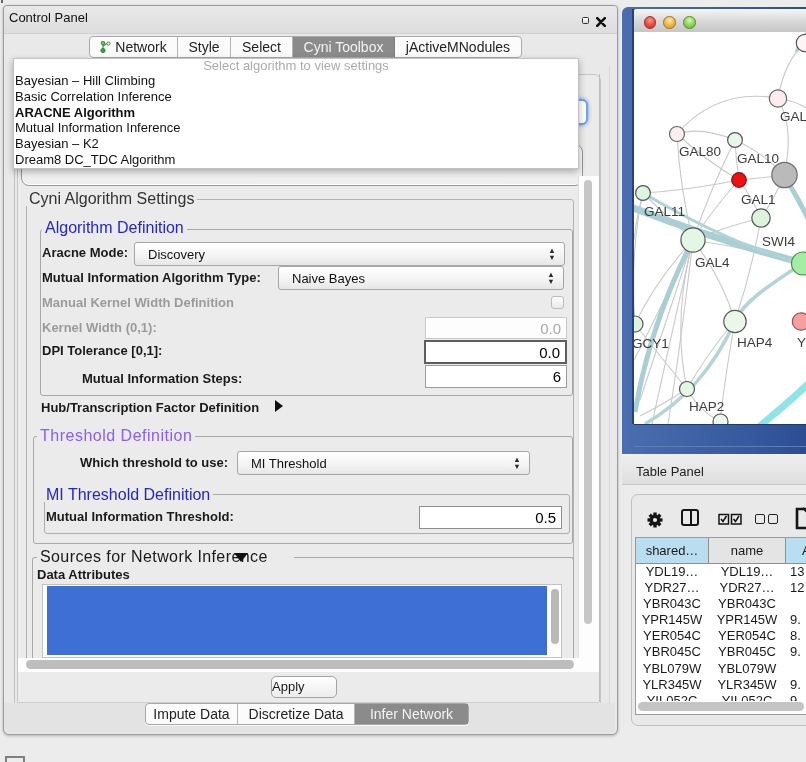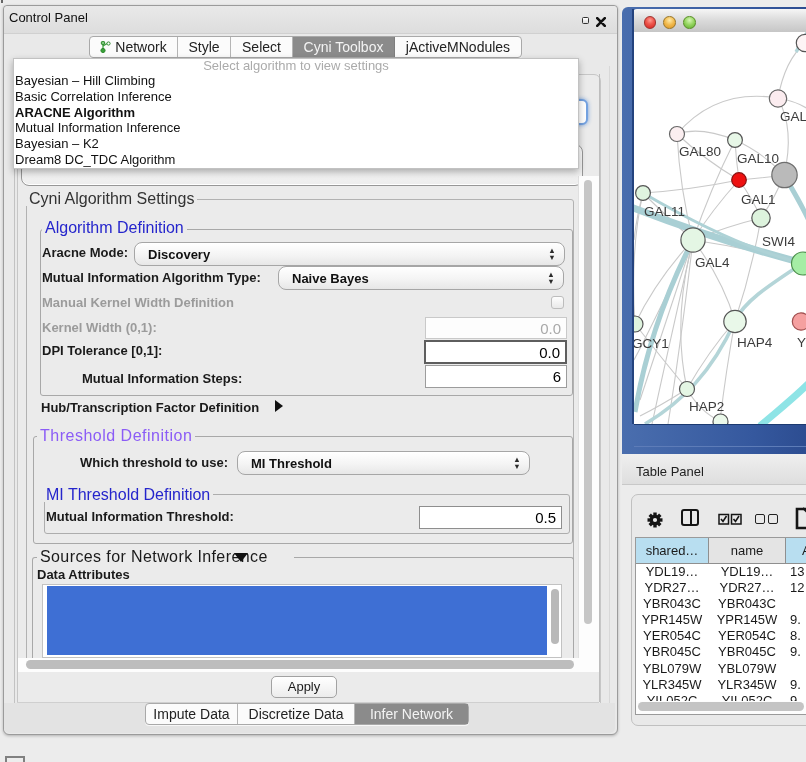--- a/index.html
+++ b/index.html
@@ -1,23 +1,23 @@
 <!DOCTYPE html>
 <html><head>
 <meta charset="utf-8">
 <style>
   html,body{margin:0;padding:0;}
   body{width:806px;height:762px;background:#ececec;position:relative;overflow:hidden;
        font-family:"Liberation Sans",sans-serif;font-size:13px;color:#1a1a1a;}
   .abs{position:absolute;}
   .b{font-weight:bold;}
   .gray{color:#9b9b9b;}
-  .combo{position:absolute;border:1px solid #a6a6a6;border-radius:8px;
+  .combo{position:absolute;border:1px solid #a6a6a6;border-radius:3px;
      background:linear-gradient(180deg,#ffffff 0%,#f4f4f4 55%,#e7e7e7 100%);
-     box-shadow:inset 0 1px 0 #fff;font-weight:bold;}
+     box-shadow:inset 0 1px 0 #fff;}
   .combo .ctext{position:absolute;left:13px;top:4px;font-size:13px;color:#111;}
   .arrows{position:absolute;right:7px;top:4px;width:10px;font-size:7.5px;line-height:7px;
      color:#2a2a2a;text-align:center;}
   .arrows div{height:7px;}
   .fld{position:absolute;background:#fff;font-size:15px;color:#000;text-align:right;}
   .fld span{position:absolute;right:5px;top:2px;}
   .seg{position:absolute;height:20px;background:#fbfbfb;border:1px solid #a9a9a9;border-radius:4px;
       display:flex;align-items:stretch;box-shadow:0 1px 0 rgba(255,255,255,.7);}
   .seg .s{display:flex;align-items:center;justify-content:center;font-size:14px;color:#222;
       border-right:1px solid #b5b5b5;}
@@ -148,21 +148,21 @@
   <div class="abs b" style="left:33px;top:561px;">Data Attributes</div>
 
   <div class="abs" style="left:38px;top:578px;width:518px;height:72px;background:#fff;border:1px solid #c2c2c2;"></div>
   <div class="abs" style="left:43px;top:580px;width:500px;height:69px;background:#3e6fd4;"></div>
   <div class="abs" style="left:547px;top:583px;width:7.5px;height:55px;background:#b9b9b9;border-radius:4px;"></div>
 
   <div class="abs" style="left:14px;top:652px;width:564px;height:14px;background:#fdfdfd;"></div>
   <div class="abs" style="left:22px;top:654px;width:548px;height:9px;background:#bdbdbd;border-radius:4.5px;"></div>
 
   <div class="abs" style="left:267px;top:670px;width:64px;height:20px;border:1px solid #a2a2a2;border-radius:5px;
-       background:linear-gradient(180deg,#ffffff,#ececec);text-align:center;line-height:20px;font-size:13px;">Apply</div>
+       background:linear-gradient(180deg,#ffffff,#ececec);line-height:20px;font-size:13px;">Apply</div>
 
   <div class="abs" style="left:13px;top:696px;width:582px;height:1px;background:#cfcfcf;"></div>
   <div class="abs" style="left:0;top:697px;width:611px;height:30px;background:#e3e3e3;border-radius:0 0 5px 5px;"></div>
   <div class="seg" style="left:141px;top:697px;">
     <div class="s" style="width:91px;">Impute Data</div>
     <div class="s" style="width:116px;">Discretize Data</div>
     <div class="s sel" style="width:113px;">Infer Network</div>
   </div>
 </div>
 

